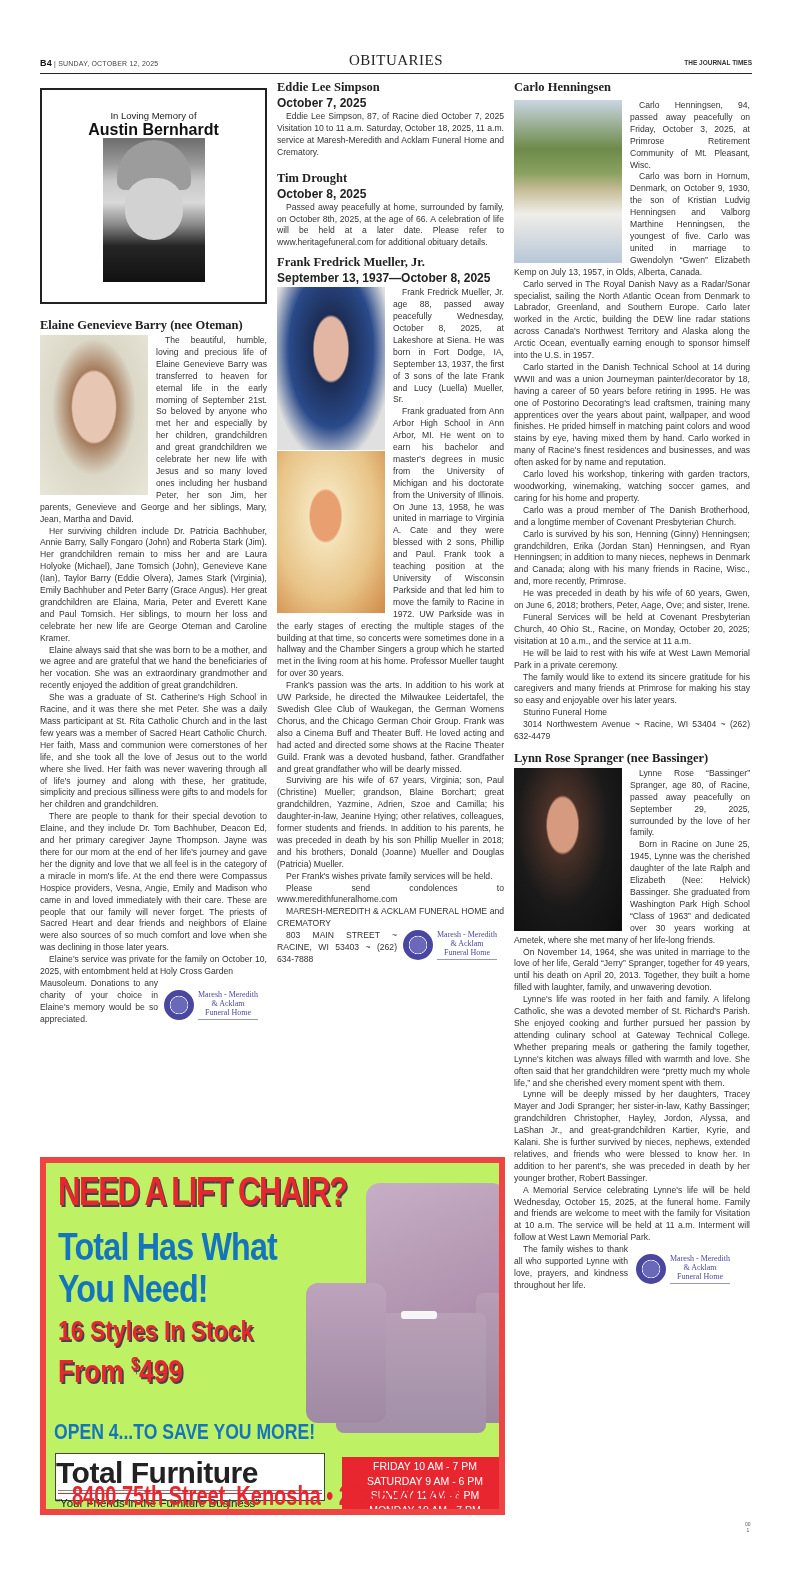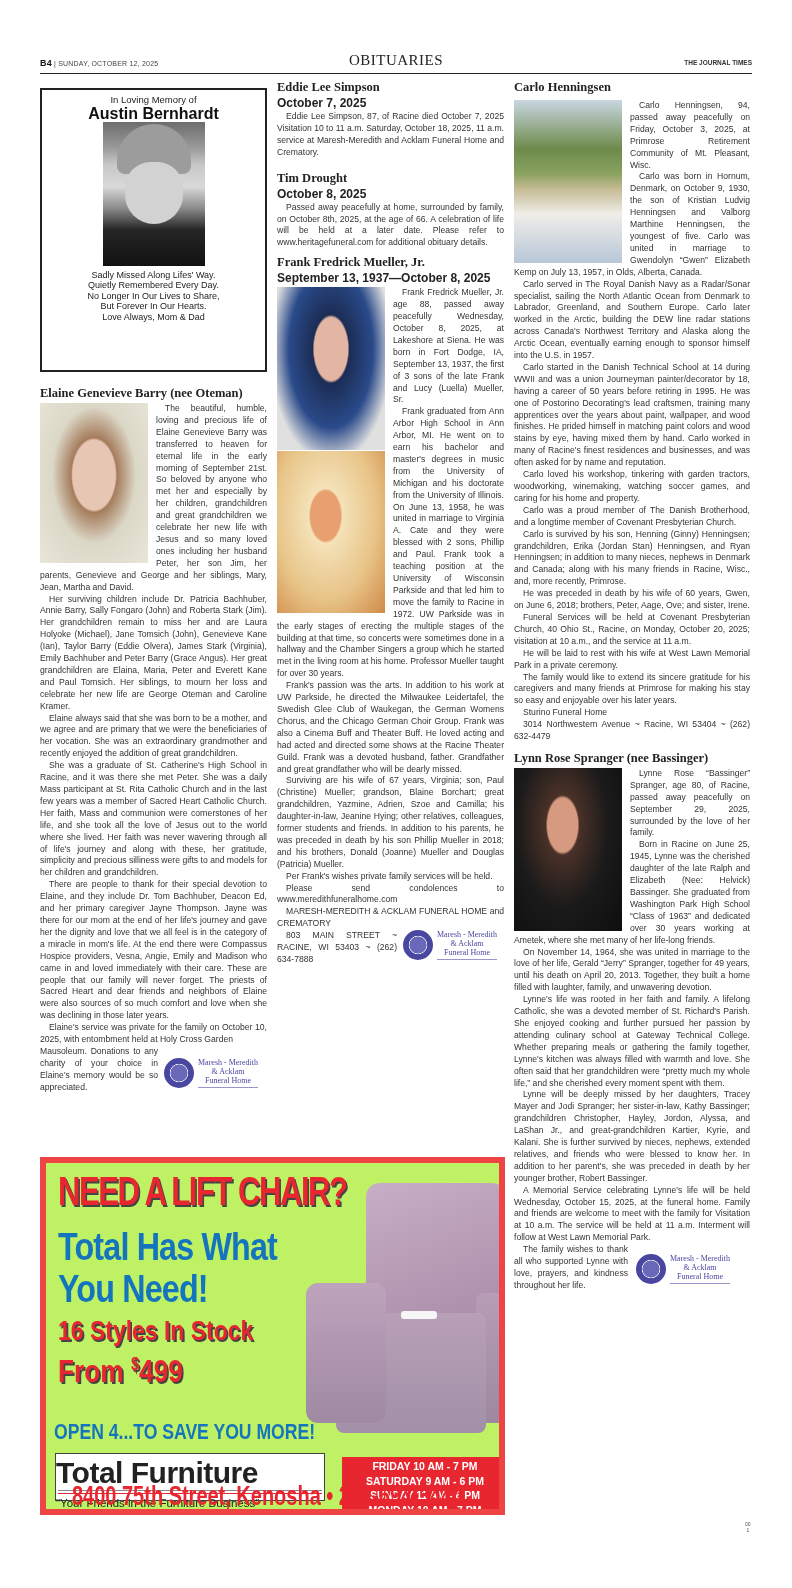--- a/index.html
+++ b/index.html
@@ -10,21 +10,21 @@
   .mh-left { position: absolute; left: 0; top: 6px; font-size: 7px; color: #444; letter-spacing: 0.2px; }
   .mh-left b { font-size: 9px; color: #111; }
   .mh-center { position: absolute; left: 0; right: 0; top: 0; text-align: center; font-family: "Liberation Serif", serif; font-size: 15px; letter-spacing: 0.5px; color: #222; }
   .mh-right { position: absolute; right: 0; top: 7px; font-size: 6.5px; font-weight: bold; color: #333; }
 
   .col { position: absolute; }
   .col1 { left: 40px; top: 88px; width: 227px; }
   .col2 { left: 277px; top: 80px; width: 227px; }
   .col3 { left: 514px; top: 80px; width: 236px; }
 
-  .memory-box { border: 2px solid #222; width: 227px; height: 284px; text-align: center; padding-top: 4px; }
+  .memory-box { border: 2px solid #222; width: 227px; height: 216px; text-align: center; padding-top: 20px; }
   .mem-top { font-size: 9.5px; color: #222; }
   .mem-name { font-size: 16px; font-weight: bold; color: #111; line-height: 17px; }
   .mem-photo { width: 102px; height: 144px; margin: 0 auto; background: linear-gradient(180deg,#6d6d6d 0%,#9a9a9a 18%,#c8c8c8 30%,#d9d9d9 45%,#8a8a8a 60%,#252525 75%,#111 100%); position: relative; overflow: hidden; }
   .mem-photo .hat { position: absolute; left: 14px; top: 2px; width: 74px; height: 50px; background: #9c9c9c; border-radius: 37px 37px 8px 8px; }
   .mem-photo .face { position: absolute; left: 22px; top: 40px; width: 58px; height: 62px; background: #d2d2d2; border-radius: 30px 30px 34px 34px; }
   .mem-poem { font-size: 9px; line-height: 10.4px; color: #222; margin-top: 4px; }
 
   h2.obit-name { font-family: "Liberation Serif", serif; font-weight: bold; font-size: 12.5px; color: #222; line-height: 14px; }
   .obit-date { font-size: 12px; font-weight: bold; color: #222; line-height: 12px; margin-top: 3px; }
   p.body { font-size: 8.6px; line-height: 11.9px; color: #333; text-align: justify; text-indent: 9px; }
@@ -51,56 +51,49 @@
   .chair { position: absolute; left: 260px; top: 20px; width: 205px; height: 250px; }
   .chair .back { position: absolute; left: 60px; top: 0; width: 140px; height: 150px; background: linear-gradient(160deg,#c7aec6,#a98aa6); border-radius: 14px 14px 6px 6px; }
   .chair .armL { position: absolute; left: 0; top: 100px; width: 80px; height: 140px; background: linear-gradient(180deg,#bea3bc,#9f89a3); border-radius: 12px; }
   .chair .armR { position: absolute; left: 170px; top: 110px; width: 40px; height: 130px; background: linear-gradient(180deg,#b79db5,#9d88a0); border-radius: 8px; }
   .chair .seat { position: absolute; left: 30px; top: 130px; width: 150px; height: 120px; background: linear-gradient(180deg,#b8a0b6,#a190a8); border-radius: 8px; }
   .chair .remote { position: absolute; left: 95px; top: 128px; width: 36px; height: 8px; background: #f6f6f6; border-radius: 3px; }
   .tf-box { position: absolute; left: 9px; top: 290px; width: 270px; height: 48px; background: #fff; border: 1px solid #444; text-align: left; }
   .tf-name { font-weight: bold; font-size: 30px; color: #222; line-height: 34px; letter-spacing: -0.5px; margin-top: 2px; }
   .tf-rule { height: 4px; border-top: 1.5px solid #888; border-bottom: 1.5px solid #e8262f; margin: 0 2px; }
   .tf-tag { font-size: 11.5px; color: #222; line-height: 18px; }
-  .hours { position: absolute; left: 296px; top: 294px; width: 166px; height: 60px; background: #e8262f; color: #fff; font-weight: bold; font-size: 10.5px; text-align: center; line-height: 14.5px; padding-top: 2px; }
+  .hours { position: absolute; left: 296px; top: 294px; width: 166px; height: 60px; background: #e8262f; color: #fff; font-weight: normal; font-size: 10.5px; text-align: center; line-height: 14.5px; padding-top: 2px; }
   .ad-addr { position: absolute; left: 26px; top: 356px; font-weight: bold; font-size: 27px; color: #e8262f; transform: scaleX(0.74); transform-origin: left; white-space: nowrap; }
   .pg-code { position: absolute; left: 745px; top: 1521px; font-size: 5px; color: #555; text-align: center; line-height: 6px; }
 </style>
 </head>
 <body>
 
 <div class="masthead">
   <div class="mh-left"><b>B4</b> | <span>SUNDAY, OCTOBER 12, 2025</span></div>
   <div class="mh-center">OBITUARIES</div>
   <div class="mh-right">THE JOURNAL TIMES</div>
 </div>
 
 <div class="col col1">
   <div class="memory-box">
     <div class="mem-top">In Loving Memory of</div>
     <div class="mem-name">Austin Bernhardt</div>
     <div class="mem-photo">
         <div class="hat"></div>
         <div class="face"></div>
       </div>
-    <div class="mem-poem">
-      <div>Sadly Missed Along Lifes' Way.</div>
-      <div>Quietly Remembered Every Day.</div>
-      <div>No Longer In Our Lives to Share,</div>
-      <div>But Forever In Our Hearts.</div>
-      <div>Love Always, Mom &amp; Dad</div>
-    </div>
   </div>
 
   <div style="margin-top:14px;">
     <h2 class="obit-name">Elaine Genevieve Barry (nee Oteman)</h2>
     <div class="photo photo-elaine"></div>
     <p class="body" style="margin-top:3px;">The beautiful, humble, loving and precious life of Elaine Genevieve Barry was transferred to heaven for eternal life in the early morning of September 21st. So beloved by anyone who met her and especially by her children, grandchildren and great grandchildren we celebrate her new life with Jesus and so many loved ones including her husband Peter, her son Jim, her parents, Genevieve and George and her siblings, Mary, Jean, Martha and David.</p>
     <p class="body">Her surviving children include Dr. Patricia Bachhuber, Annie Barry, Sally Fongaro (John) and Roberta Stark (Jim). Her grandchildren remain to miss her and are Laura Holyoke (Michael), Jane Tomsich (John), Genevieve Kane (Ian), Taylor Barry (Eddie Olvera), James Stark (Virginia), Emily Bachhuber and Peter Barry (Grace Angus). Her great grandchildren are Elaina, Maria, Peter and Everett Kane and Paul Tornsich. Her siblings, to mourn her loss and celebrate her new life are George Oteman and Caroline Kramer.</p>
-    <p class="body">Elaine always said that she was born to be a mother, and we agree and are primary that we were the beneficiaries of her vocation. She was an extraordinary grandmother and recently enjoyed the addition of great grandchildren.</p>
+    <p class="body">Elaine always said that she was born to be a mother, and we agree and are grateful that we hand the beneficiaries of her vocation. She was an extraordinary grandmother and recently enjoyed the addition of great grandchildren.</p>
     <p class="body">She was a graduate of St. Catherine's High School in Racine, and it was there she met Peter. She was a daily Mass participant at St. Rita Catholic Church and in the last few years was a member of Sacred Heart Catholic Church. Her faith, Mass and communion were cornerstones of her life, and she took all the love of Jesus out to the world where she lived. Her faith was never wavering through all of life's journey and along with these, her gratitude, simplicity and precious silliness were gifts to and models for her children and grandchildren.</p>
     <p class="body">There are people to thank for their special devotion to Elaine, and they include Dr. Tom Bachhuber, Deacon Ed, and her primary caregiver Jayne Thompson. Jayne was there for our mom at the end of her life's journey and gave her the dignity and love that we all feel is in the category of a miracle in mom's life. At the end there were Compassus Hospice providers, Vesna, Angie, Emily and Madison who came in and loved immediately with their care. These are people that our family will never forget. The priests of Sacred Heart and dear friends and neighbors of Elaine were also sources of so much comfort and love when she was declining in those later years.</p>
     <p class="body">Elaine's service was private for the family on October 10, 2025, with entombment held at Holy Cross Garden</p>
     <div style="display:flex; align-items:center; gap:6px;">
       <p class="body" style="text-indent:0; width:118px;">Mausoleum. Donations to any charity of your choice in Elaine's memory would be so appreciated.</p>
       <div class="fh-logo" style="margin-top:6px;">
         <div class="fh-seal"></div>
         <div class="fh-text">
             <div>Maresh - Meredith</div>
             <div>&amp; Acklam</div>

